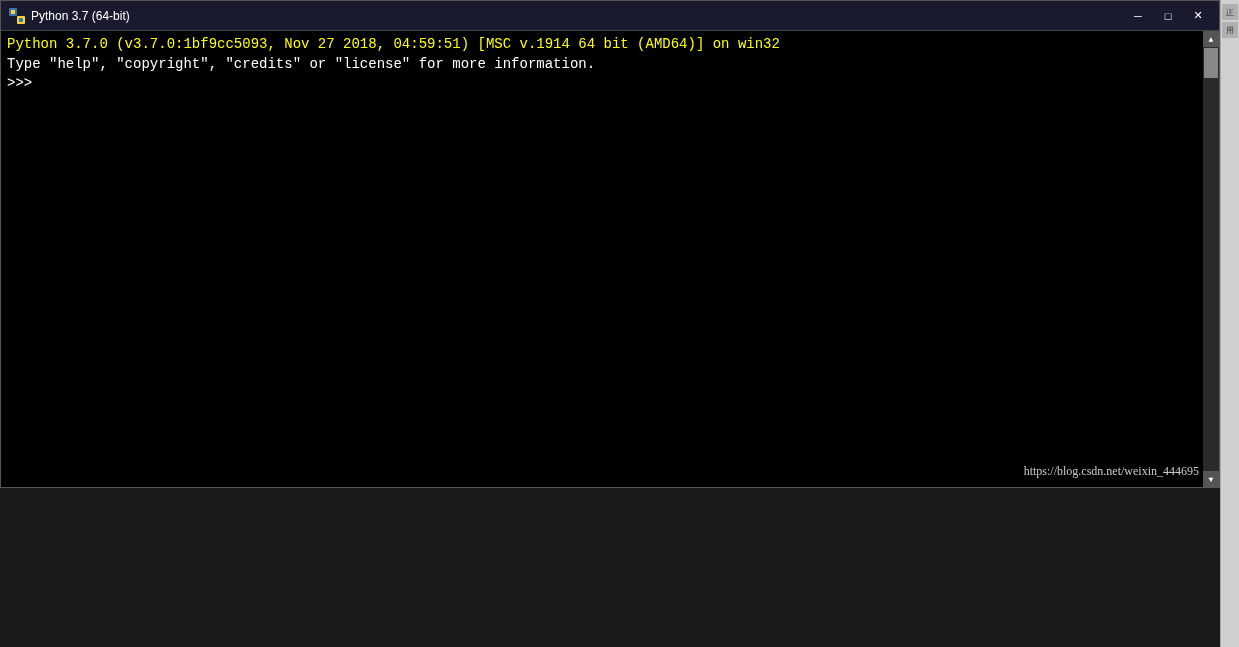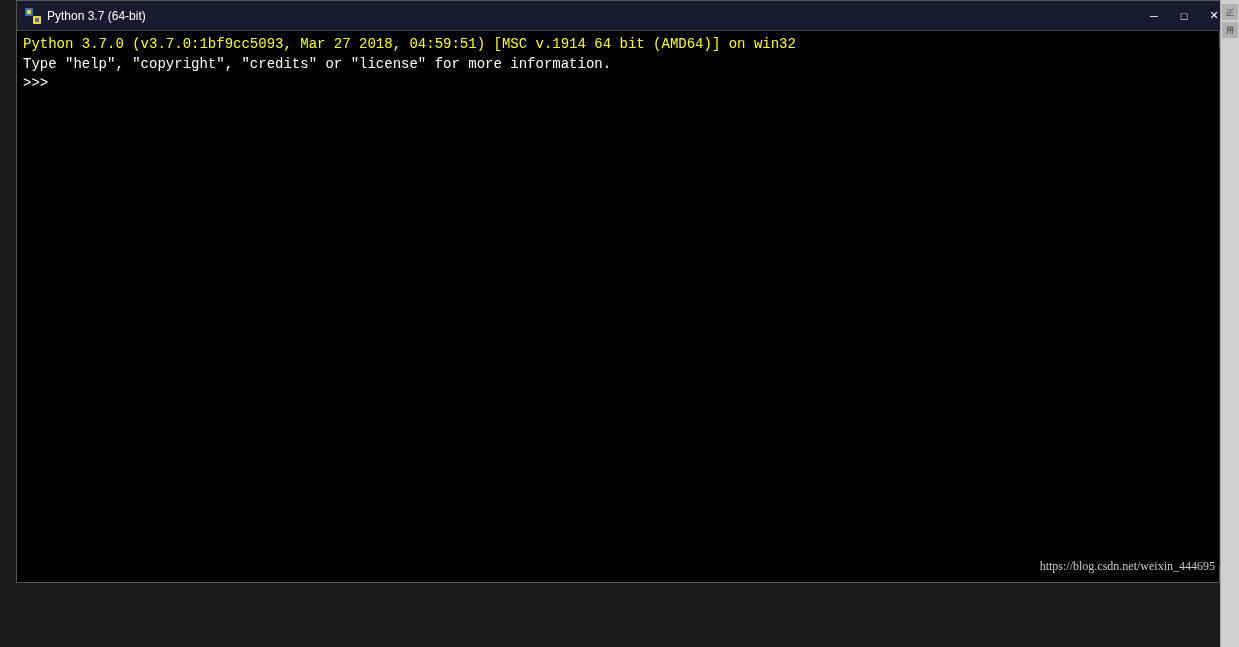--- a/index.html
+++ b/index.html
@@ -12,23 +12,23 @@
       width: 1239px;
       height: 647px;
       background: #1a1a1a;
       font-family: 'Courier New', Courier, monospace;
       overflow: hidden;
       position: relative;
     }
 
     .window {
       width: 1220px;
-      height: 583px;
-      position: absolute;
-      left: 16px;
+      height: 488px;
+      position: absolute;
+      left: 0;
       top: 0;
       display: flex;
       flex-direction: column;
       border: 1px solid #555;
     }
 
     .title-bar {
       background: #1a1a2e;
       height: 30px;
       display: flex;
@@ -204,21 +204,21 @@
       <span class="title-text">Python 3.7 (64-bit)</span>
     </div>
     <div class="title-bar-controls">
       <div class="ctrl-btn">─</div>
       <div class="ctrl-btn">□</div>
       <div class="ctrl-btn close">✕</div>
     </div>
   </div>
 
   <div class="console-area">
-    <div class="console-line line-yellow">Python 3.7.0 (v3.7.0:1bf9cc5093, Mar 27 2018, 04:59:51) [MSC v.1914 64 bit (AMD64)] on win32</div>
+    <div class="console-line line-yellow">Python 3.7.0 (v3.7.0:1bf9cc5093, Nov 27 2018, 04:59:51) [MSC v.1914 64 bit (AMD64)] on win32</div>
     <div class="console-line line-white">Type "help", "copyright", "credits" or "license" for more information.</div>
     <div class="console-line line-prompt">&gt;&gt;&gt; </div>
 
     <div class="scrollbar">
       <div class="scroll-arrow">▲</div>
       <div class="scroll-track">
         <div class="scroll-thumb"></div>
       </div>
       <div class="scroll-arrow">▼</div>
     </div>

